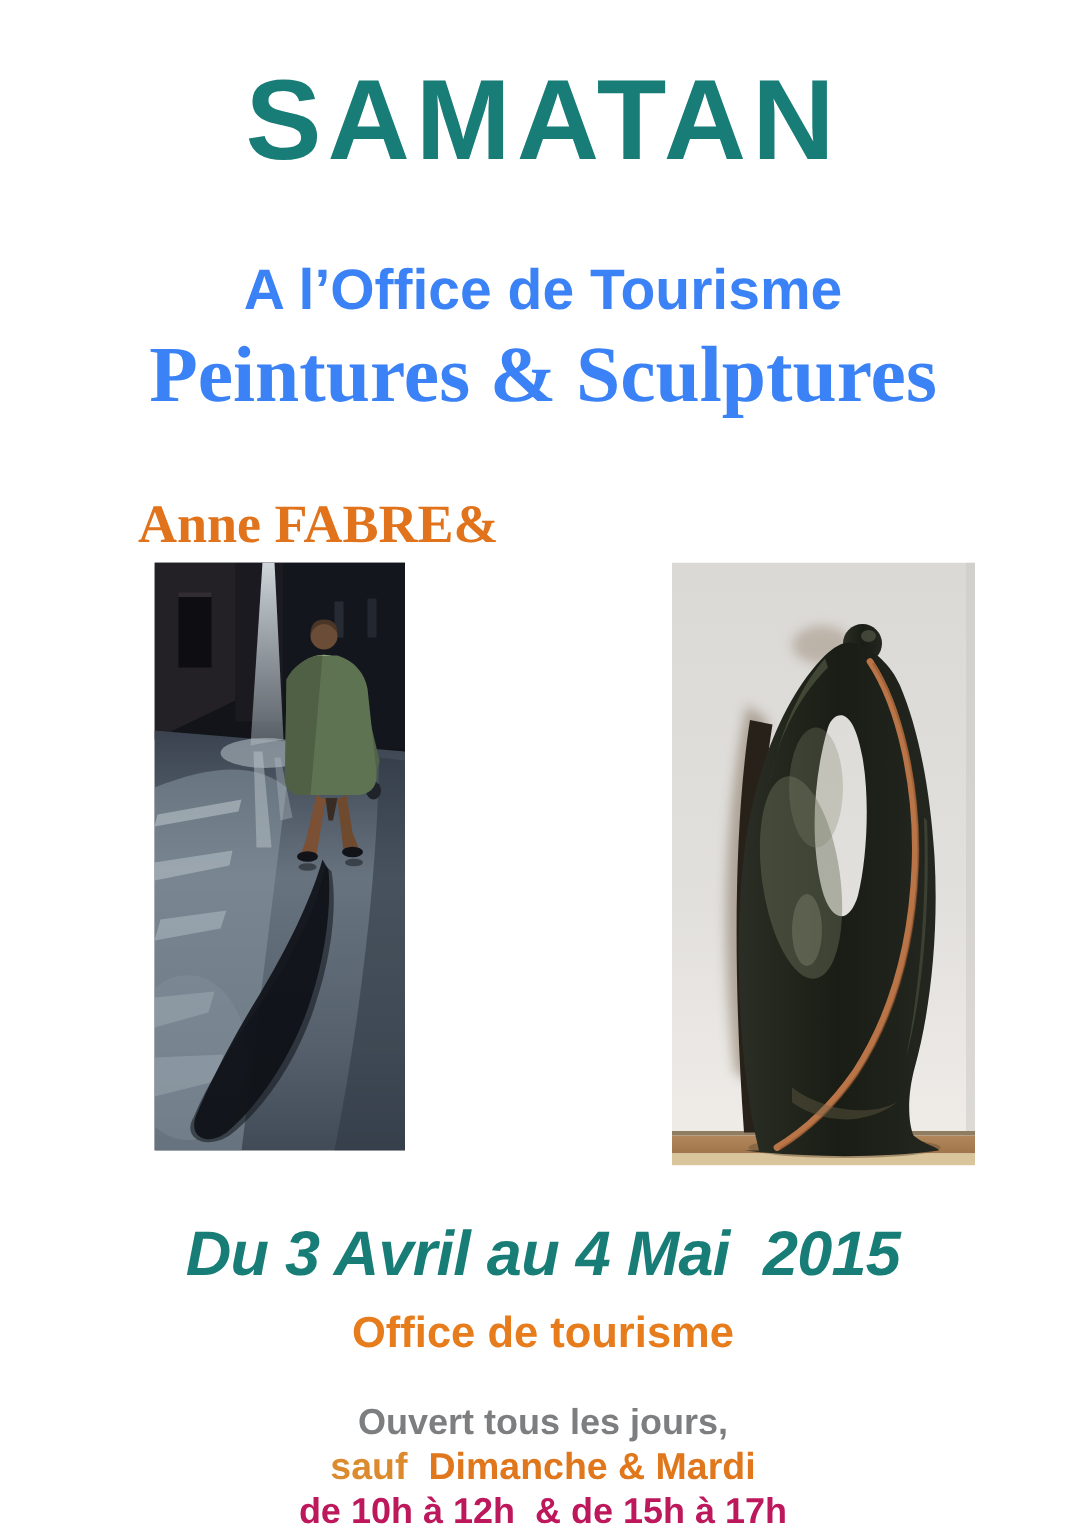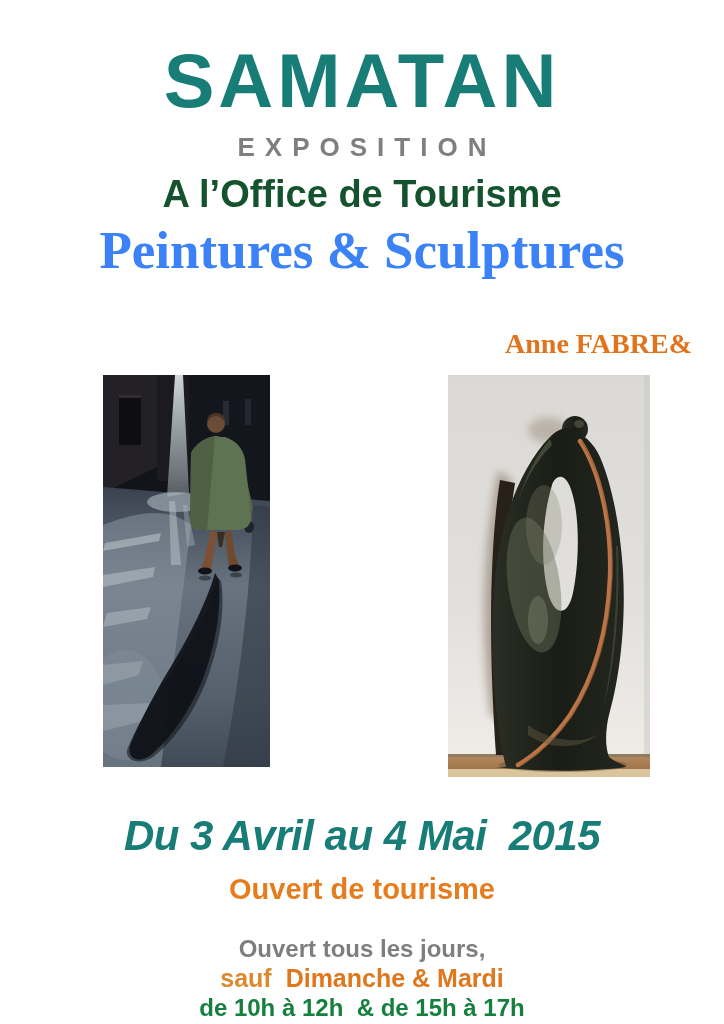--- a/index.html
+++ b/index.html
@@ -12,58 +12,57 @@
   .title{
     top:28px;font-size:76px;line-height:82px;font-weight:bold;
     color:#177d76;letter-spacing:4px;
   }
   .subtitle{
     top:120px;font-size:26px;line-height:30px;font-weight:bold;
     color:#7d7f82;letter-spacing:10px;margin-left:10px;
   }
   .location{
     top:158px;font-size:38px;line-height:48px;font-weight:bold;
-    color:#14532d;
+    color:#3b82f6;
   }
   .category{
     top:206px;font-size:53px;line-height:64px;font-weight:bold;
     color:#3b82f6;font-family:"Liberation Serif",serif;
   }
   .artists{
     position:absolute;top:316px;left:92px;width:600px;height:34px;
-    display:flex;justify-content:flex-end;align-items:baseline;
+    display:flex;justify-content:flex-start;align-items:baseline;
     font-family:"Liberation Serif",serif;font-weight:bold;
-    font-size:28px;color:#e0731c;
+    font-size:36px;color:#e0731c;
   }
   .artwork{position:absolute;margin:0;padding:0;}
   .artwork svg{display:block;}
   .painting{left:103px;top:363px;width:167px;height:392px;}
   .sculpture{left:448px;top:363px;width:202px;height:402px;}
   .date-line{
     top:798px;font-size:42px;line-height:52px;font-weight:bold;
     color:#177d76;letter-spacing:-0.5px;white-space:pre;font-style:italic;
   }
   .venue-line{
     top:858px;font-size:29px;line-height:38px;font-weight:bold;
     color:#e77c1d;
   }
   .hours-1{top:922px;font-size:24px;line-height:29px;font-weight:bold;color:#7c7e80;}
   .hours-2{top:951px;font-size:25px;line-height:30px;font-weight:bold;color:#e0771c;white-space:pre;}
   .hours-2 .sauf{color:#dc8a2e;}
   .hours-2 .main{margin-left:14px;}
-  .hours-3{top:981px;font-size:24px;line-height:29px;font-weight:bold;color:#15803d;white-space:pre;}
+  .hours-3{top:981px;font-size:24px;line-height:29px;font-weight:bold;color:#be185d;white-space:pre;}
 </style>
 </head>
 <body>
 
 <div class="page">
 
   <div class="center title">SAMATAN</div>
 
-  <div class="center subtitle">EXPOSITION</div>
 
   <div class="center location">A l’Office de Tourisme</div>
 
   <div class="center category">Peintures &amp; Sculptures</div>
 
   <div class="artists">
     <span>Anne FABRE</span>
     <span>&amp;</span>
   </div>
 
@@ -187,21 +186,21 @@
       <ellipse cx="96" cy="150" rx="18" ry="40" fill="#80866c" opacity="0.3"></ellipse>
       <ellipse cx="90" cy="245" rx="10" ry="24" fill="#9aa089" opacity="0.3"></ellipse>
       <path d="M102 64 C 86 82 72 112 64 150 C 70 118 84 90 104 70 Z" fill="#596049" opacity="0.6"></path>
       <path d="M168 170 C 170 220 166 280 156 330 C 168 286 172 226 170 172 Z" fill="#4e5442" opacity="0.6"></path>
       <path d="M80 350 C 100 365 130 370 150 360 C 128 376 100 374 80 360 Z" fill="#6b6148" opacity="0.4"></path>
     </svg>
   </figure>
 
   <div class="center date-line">Du 3 Avril au 4 Mai  2015</div>
 
-  <div class="center venue-line">Ouvert de tourisme</div>
+  <div class="center venue-line">Office de tourisme</div>
 
   <div class="center hours-1">Ouvert tous les jours,</div>
 
   <div class="center hours-2"><span class="sauf">sauf</span><span class="main">Dimanche &amp; Mardi</span></div>
 
   <div class="center hours-3">de 10h à 12h  &amp; de 15h à 17h</div>
 
 </div>
 
 </body></html>

